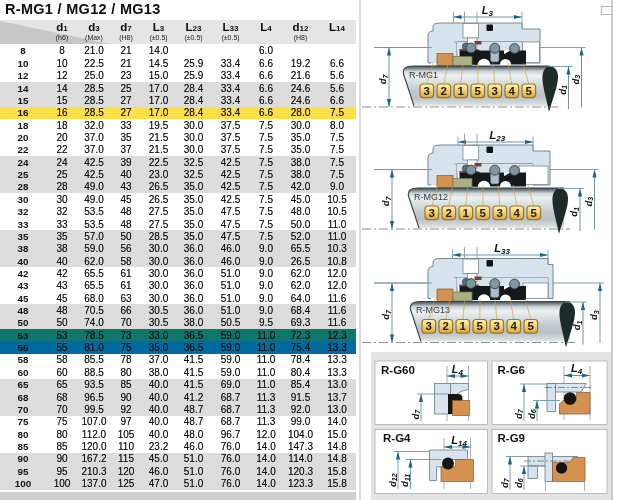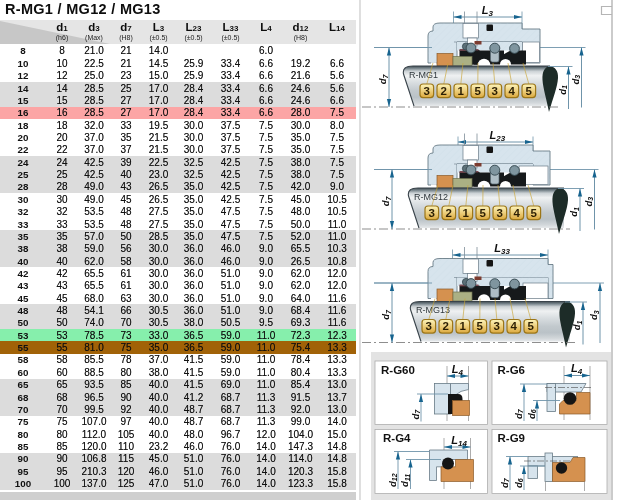--- a/index.html
+++ b/index.html
@@ -138,21 +138,21 @@
           <span class="row-val" style="width:32px">28.5</span>
           <span class="row-val" style="width:32px">27</span>
           <span class="row-val" style="width:33px">17.0</span>
           <span class="row-val" style="width:37px">28.4</span>
           <span class="row-val" style="width:37px">33.4</span>
           <span class="row-val" style="width:34px">6.6</span>
           <span class="row-val" style="width:35px">24.6</span>
           <span class="row-val" style="width:38px">6.6</span>
         </div>
 
-<div class="trow" style="background:#fca5a5">
+<div class="trow" style="background:#fde047">
           <span class="row-lab" style="width:46px">16</span>
           <span class="row-val" style="width:32px">16</span>
           <span class="row-val" style="width:32px">28.5</span>
           <span class="row-val" style="width:32px">27</span>
           <span class="row-val" style="width:33px">17.0</span>
           <span class="row-val" style="width:37px">28.4</span>
           <span class="row-val" style="width:37px">33.4</span>
           <span class="row-val" style="width:34px">6.6</span>
           <span class="row-val" style="width:35px">28.0</span>
           <span class="row-val" style="width:38px">7.5</span>
@@ -349,21 +349,21 @@
           <span class="row-val" style="width:37px">36.0</span>
           <span class="row-val" style="width:37px">51.0</span>
           <span class="row-val" style="width:34px">9.0</span>
           <span class="row-val" style="width:35px">64.0</span>
           <span class="row-val" style="width:38px">11.6</span>
         </div>
 
 <div class="trow" style="background:#dcdcdc">
           <span class="row-lab" style="width:46px">48</span>
           <span class="row-val" style="width:32px">48</span>
-          <span class="row-val" style="width:32px">54.1</span>
+          <span class="row-val" style="width:32px">70.5</span>
           <span class="row-val" style="width:32px">66</span>
           <span class="row-val" style="width:33px">30.5</span>
           <span class="row-val" style="width:37px">36.0</span>
           <span class="row-val" style="width:37px">51.0</span>
           <span class="row-val" style="width:34px">9.0</span>
           <span class="row-val" style="width:35px">68.4</span>
           <span class="row-val" style="width:38px">11.6</span>
         </div>
 
 <div class="trow" style="background:#dcdcdc">
@@ -372,34 +372,34 @@
           <span class="row-val" style="width:32px">74.0</span>
           <span class="row-val" style="width:32px">70</span>
           <span class="row-val" style="width:33px">30.5</span>
           <span class="row-val" style="width:37px">38.0</span>
           <span class="row-val" style="width:37px">50.5</span>
           <span class="row-val" style="width:34px">9.5</span>
           <span class="row-val" style="width:35px">69.3</span>
           <span class="row-val" style="width:38px">11.6</span>
         </div>
 
-<div class="trow" style="background:#86efac">
+<div class="trow" style="background:#0f766e">
           <span class="row-lab" style="width:46px">53</span>
           <span class="row-val" style="width:32px">53</span>
           <span class="row-val" style="width:32px">78.5</span>
           <span class="row-val" style="width:32px">73</span>
           <span class="row-val" style="width:33px">33.0</span>
           <span class="row-val" style="width:37px">36.5</span>
           <span class="row-val" style="width:37px">59.0</span>
           <span class="row-val" style="width:34px">11.0</span>
           <span class="row-val" style="width:35px">72.3</span>
           <span class="row-val" style="width:38px">12.3</span>
         </div>
 
-<div class="trow" style="background:#a16207">
+<div class="trow" style="background:#0369a1">
           <span class="row-lab" style="width:46px">55</span>
           <span class="row-val" style="width:32px">55</span>
           <span class="row-val" style="width:32px">81.0</span>
           <span class="row-val" style="width:32px">75</span>
           <span class="row-val" style="width:33px">35.0</span>
           <span class="row-val" style="width:37px">36.5</span>
           <span class="row-val" style="width:37px">59.0</span>
           <span class="row-val" style="width:34px">11.0</span>
           <span class="row-val" style="width:35px">75.4</span>
           <span class="row-val" style="width:38px">13.3</span>
@@ -505,21 +505,21 @@
           <span class="row-val" style="width:37px">46.0</span>
           <span class="row-val" style="width:37px">76.0</span>
           <span class="row-val" style="width:34px">14.0</span>
           <span class="row-val" style="width:35px">147.3</span>
           <span class="row-val" style="width:38px">14.8</span>
         </div>
 
 <div class="trow" style="background:#dcdcdc">
           <span class="row-lab" style="width:46px">90</span>
           <span class="row-val" style="width:32px">90</span>
-          <span class="row-val" style="width:32px">106.8</span>
+          <span class="row-val" style="width:32px">167.2</span>
           <span class="row-val" style="width:32px">115</span>
           <span class="row-val" style="width:33px">45.0</span>
           <span class="row-val" style="width:37px">51.0</span>
           <span class="row-val" style="width:37px">76.0</span>
           <span class="row-val" style="width:34px">14.0</span>
           <span class="row-val" style="width:35px">114.0</span>
           <span class="row-val" style="width:38px">14.8</span>
         </div>
 
 <div class="trow" style="background:#dcdcdc">

